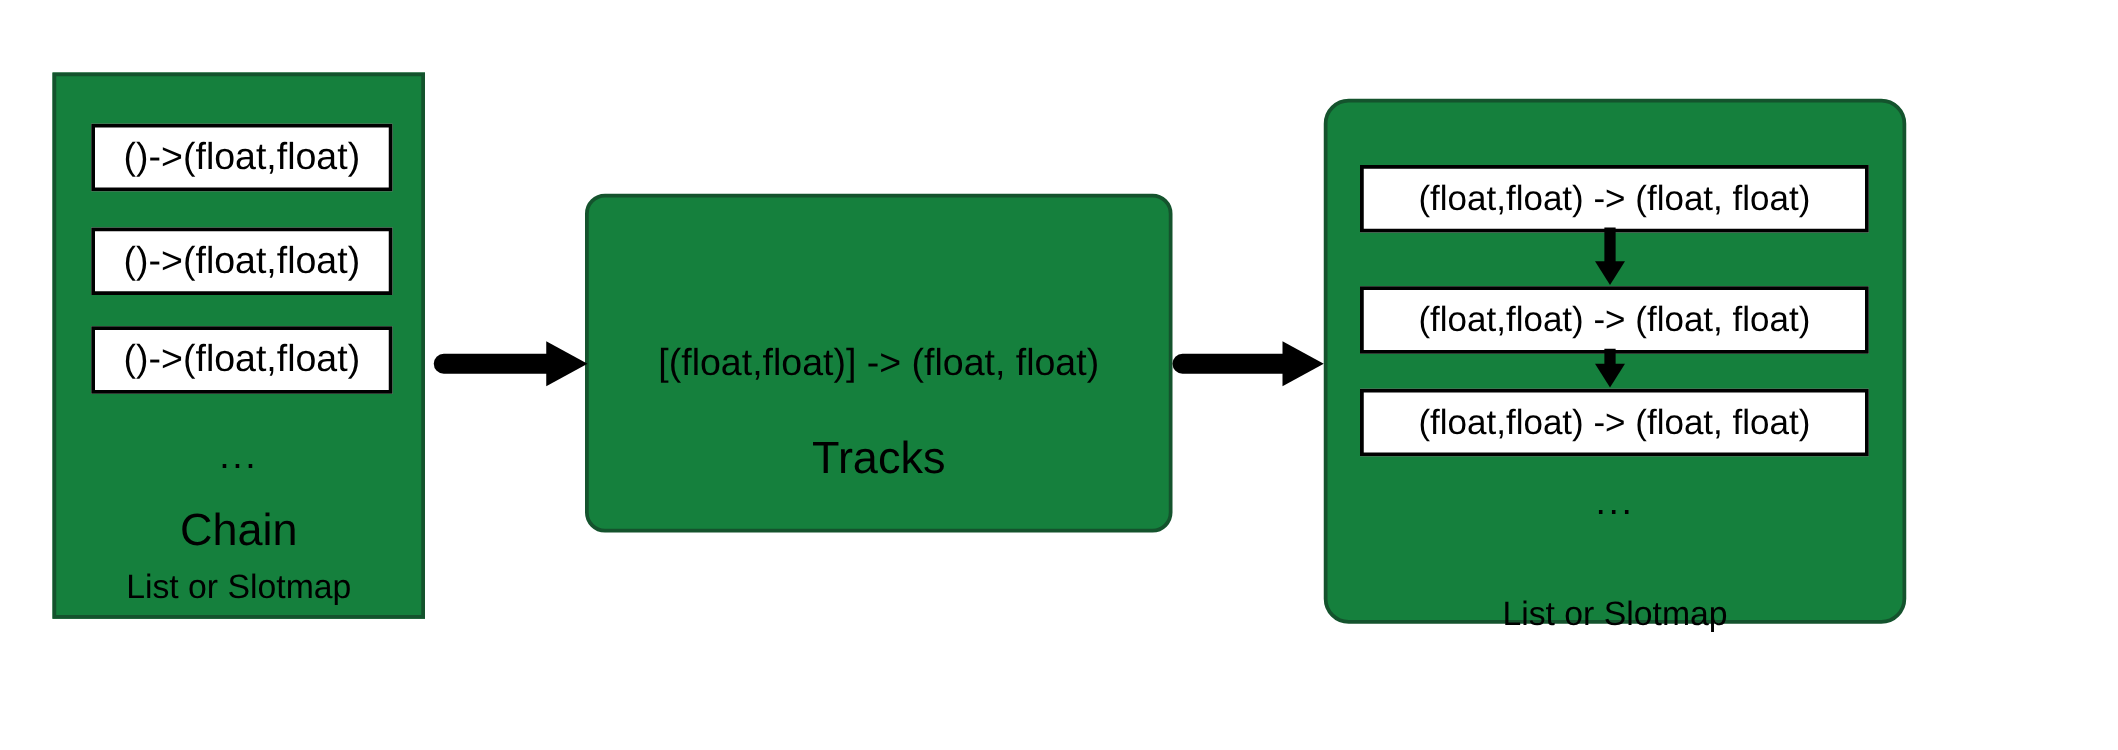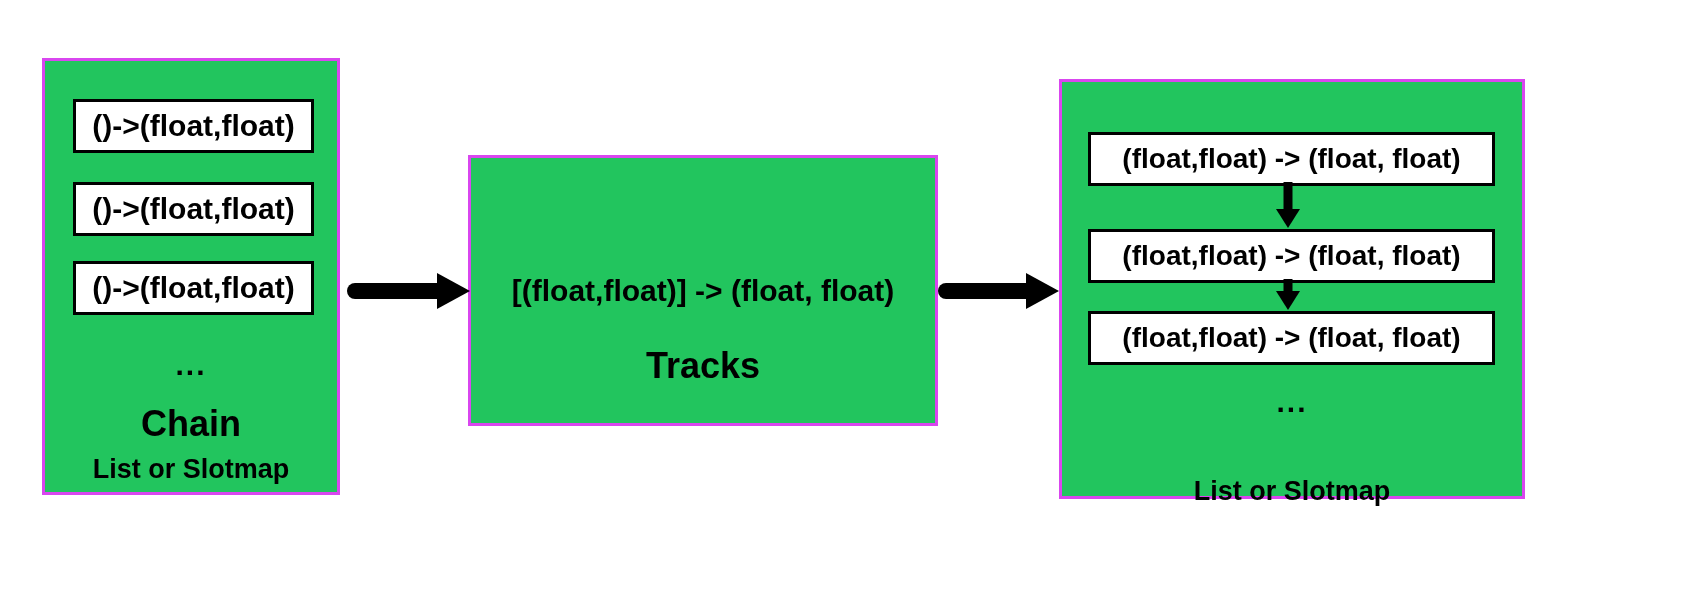--- a/index.html
+++ b/index.html
@@ -16,44 +16,45 @@
     width: 1694px;
     height: 600px;
     background: #ffffff;
     overflow: hidden;
   }
 
   
   .outer-box {
     position: absolute;
     box-sizing: border-box;
-    border: 3px solid #d946ef;
-    background: #22c55e;
-    font-weight: bold;
+    border: 3px solid #14532d;
+    background: #15803d;
   }
 
   #tracks-box {
     left: 42px;
     top: 58px;
     width: 298px;
     height: 437px;
   }
 
   #reducer-box {
     left: 468px;
     top: 155px;
     width: 470px;
     height: 271px;
+    border-radius: 16px;
   }
 
   #fx-box {
     left: 1059px;
     top: 79px;
     width: 466px;
     height: 420px;
+    border-radius: 20px;
   }
 
   
   .inner-box {
     position: absolute;
     box-sizing: border-box;
     border: 3px solid #000000;
     background: #ffffff;
     display: flex;
     align-items: center;

